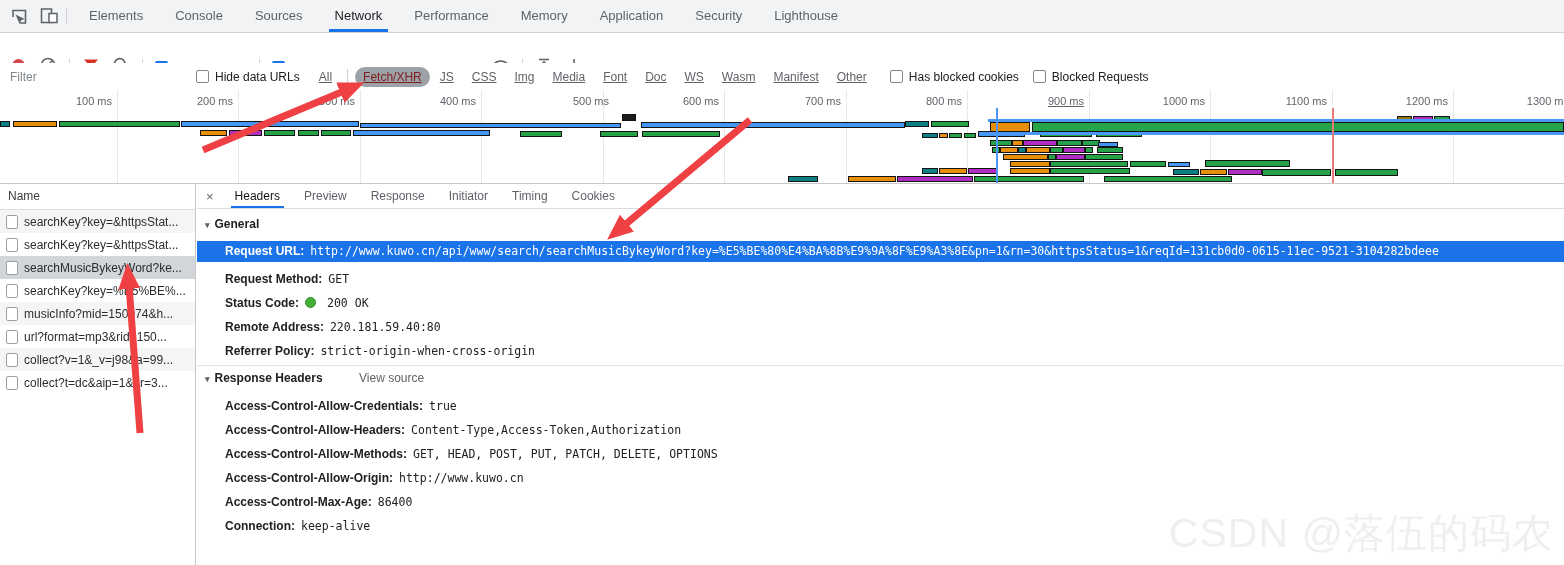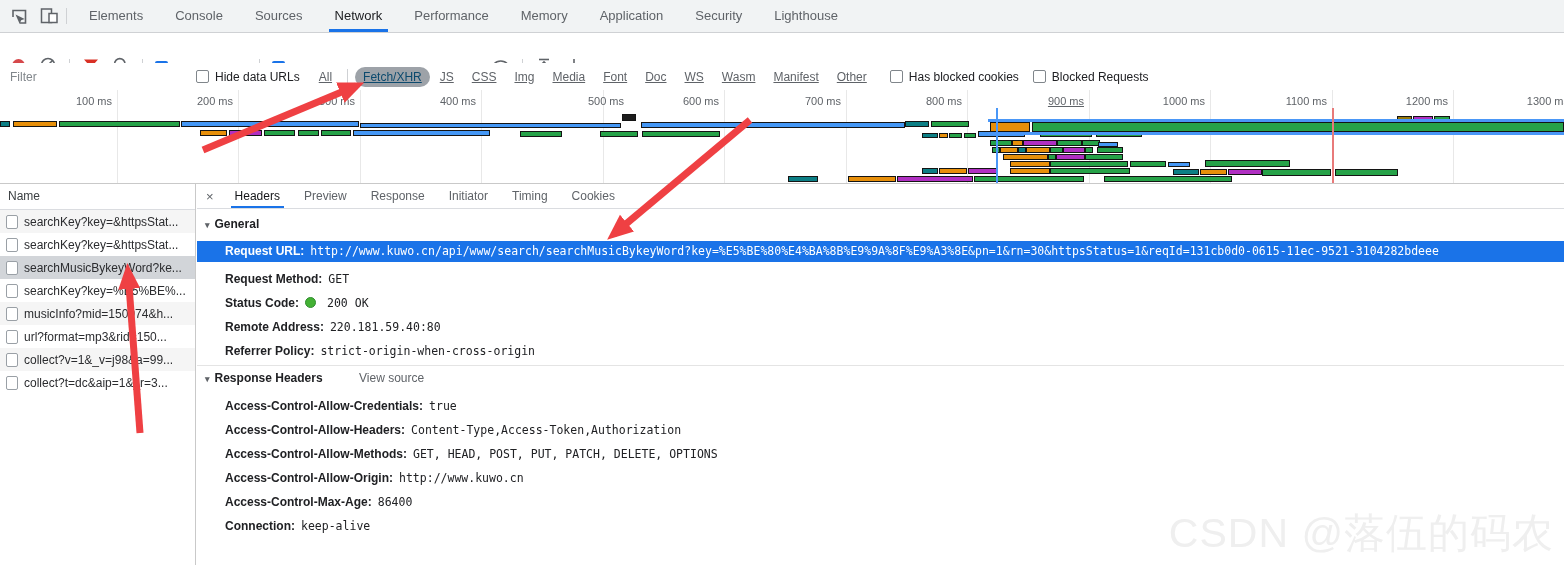--- a/index.html
+++ b/index.html
@@ -25,21 +25,21 @@
                      border:solid #fff;border-width:0 2px 2px 0;transform:rotate(40deg);}
   .cb.un{border:1.4px solid #80868b;background:#fff;}
   .cblabel{margin-left:6px;}
   .caret{font-size:8px;color:#5f6368;margin-left:14px;}
   
   .filterrow{position:absolute;left:0;top:63px;width:100%;height:27px;display:flex;align-items:center;
              font-size:12px;color:#202124;border-bottom:1px solid #e3e3e3;background:#fff;}
   .filter-input{border:none;outline:none;width:178px;margin-left:8px;font-size:12px;font-family:inherit;color:#202124;}
   .filter-input::placeholder{color:#80868b;}
   .pill{padding:3px 8px;border-radius:10px;color:#5f6368;margin:0 1px;flex:none;text-decoration:underline;}
-  .pill.active{background:#9da2a8;color:#0c4a6e;}
+  .pill.active{background:#9da2a8;color:#7f1d1d;}
   
   .overview{position:absolute;left:0;top:90px;width:100%;height:93px;background:#fff;border-bottom:1px solid #c9c9c9;}
   .gl{position:absolute;top:0;bottom:0;width:1px;background:#e8e8e8;}
   .tick{position:absolute;top:5px;font-size:11px;color:#5f6368;width:80px;text-align:right;}
   .wbar{position:absolute;border:1px solid #141414;box-sizing:border-box;}
   .vline{position:absolute;width:2px;top:18px;bottom:0;}
   .selband{position:absolute;box-sizing:border-box;border-top:3px solid #4a97f7;border-bottom:3px solid #4a97f7;}
   
   .sidebar{position:absolute;left:0;top:184px;width:196px;bottom:0;border-right:1px solid #c9c9c9;background:#fff;box-sizing:border-box;}
   .s-head{height:25px;line-height:25px;padding-left:8px;font-size:12px;color:#3c4043;border-bottom:1px solid #dadce0;}
@@ -195,21 +195,21 @@
 <div class="overview" id="overview">
     <div class="gl" style="left: 117px;"></div>
     <div class="tick" style="left: 32px;">100 ms</div>
     <div class="gl" style="left: 238px;"></div>
     <div class="tick" style="left: 153px;">200 ms</div>
     <div class="gl" style="left: 360px;"></div>
     <div class="tick" style="left: 275px;">300 ms</div>
     <div class="gl" style="left: 481px;"></div>
     <div class="tick" style="left: 396px;">400 ms</div>
     <div class="gl" style="left: 603px;"></div>
-    <div class="tick" style="left: 544px;">500 ms</div>
+    <div class="tick" style="left: 529px;">500 ms</div>
     <div class="gl" style="left: 724px;"></div>
     <div class="tick" style="left: 639px;">600 ms</div>
     <div class="gl" style="left: 846px;"></div>
     <div class="tick" style="left: 761px;">700 ms</div>
     <div class="gl" style="left: 967px;"></div>
     <div class="tick" style="left: 882px;">800 ms</div>
     <div class="gl" style="left: 1089px;"></div>
     <div class="tick" style="left: 1004px; text-decoration: underline;">900 ms</div>
     <div class="gl" style="left: 1210px;"></div>
     <div class="tick" style="left: 1125px;">1000 ms</div>

